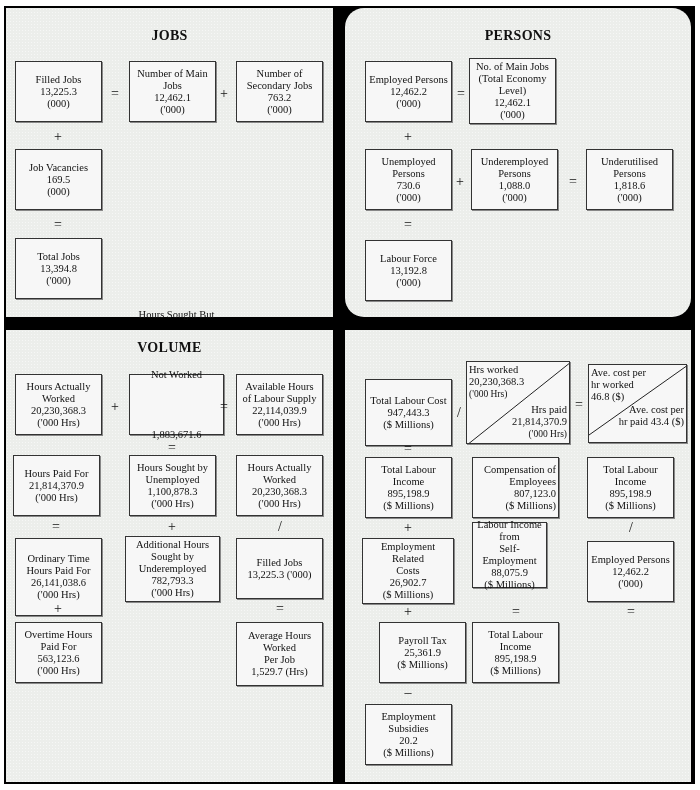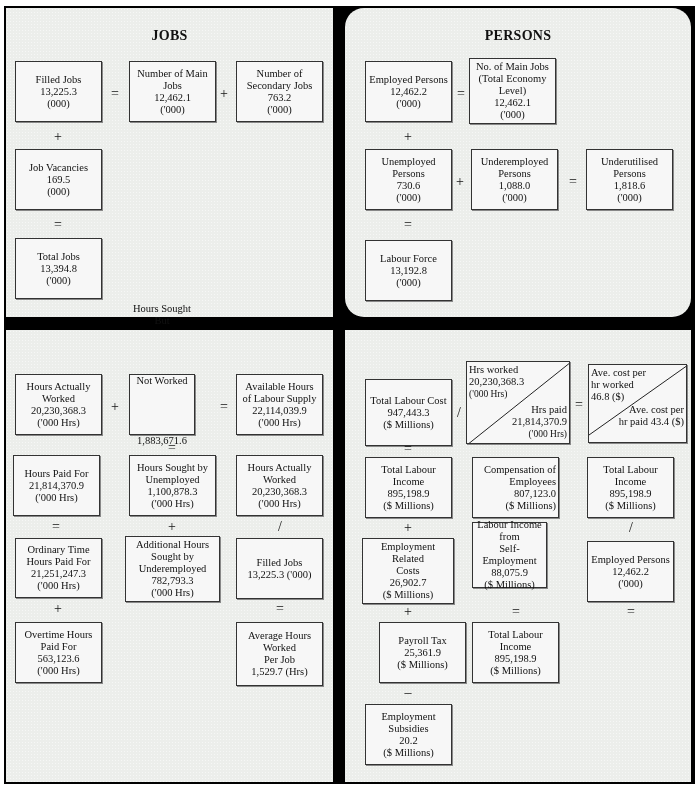--- a/index.html
+++ b/index.html
@@ -102,28 +102,29 @@
   </div>
   <div class="op" style="left:55px;top:210px;">=</div>
   <div class="box" style="left:20px;top:232px;width:87px;height:61px;">
     <span>Labour Force</span>
     <span>13,192.8</span>
     <span>('000)</span>
   </div>
 </div>
 
 <div class="quad q-volume">
+  <div class="title" style="top:10px;">VOLUME</div>
   <div class="box" style="left:9px;top:44px;width:87px;height:61px;">
     <span>Hours Actually</span>
     <span>Worked</span>
     <span>20,230,368.3</span>
     <span>('000 Hrs)</span>
   </div>
   <div class="op" style="left:101px;top:70px;">+</div>
-  <div class="box" style="left:123px;top:44px;width:66px;height:61px;gap:48px;">
+  <div class="box" style="left:123px;top:44px;width:95px;height:61px;gap:48px;">
     <span>Hours Sought But</span>
     <span>Not Worked</span>
     <span>1,883,671.6</span>
     <span>('000 Hrs)</span>
   </div>
   <div class="op" style="left:210px;top:70px;">=</div>
   <div class="box" style="left:230px;top:44px;width:87px;height:61px;">
     <span>Available Hours</span>
     <span>of Labour Supply</span>
     <span>22,114,039.9</span>
@@ -143,24 +144,24 @@
   </div>
   <div class="box" style="left:230px;top:125px;width:87px;height:61px;">
     <span>Hours Actually</span>
     <span>Worked</span>
     <span>20,230,368.3</span>
     <span>('000 Hrs)</span>
   </div>
   <div class="op" style="left:42px;top:190px;">=</div>
   <div class="op" style="left:158px;top:190px;">+</div>
   <div class="op" style="left:266px;top:190px;">/</div>
-  <div class="box" style="left:9px;top:208px;width:87px;height:60px;">
+  <div class="box" style="left:9px;top:208px;width:87px;height:78px;">
     <span>Ordinary Time</span>
     <span>Hours Paid For</span>
-    <span>21,251,247.3</span>
+    <span>26,141,038.6</span>
     <span>('000 Hrs)</span>
   </div>
   <div class="box" style="left:119px;top:206px;width:95px;height:66px;">
     <span>Additional Hours</span>
     <span>Sought by</span>
     <span>Underemployed</span>
     <span>782,793.3</span>
     <span>('000 Hrs)</span>
   </div>
   <div class="box" style="left:230px;top:208px;width:87px;height:61px;">

